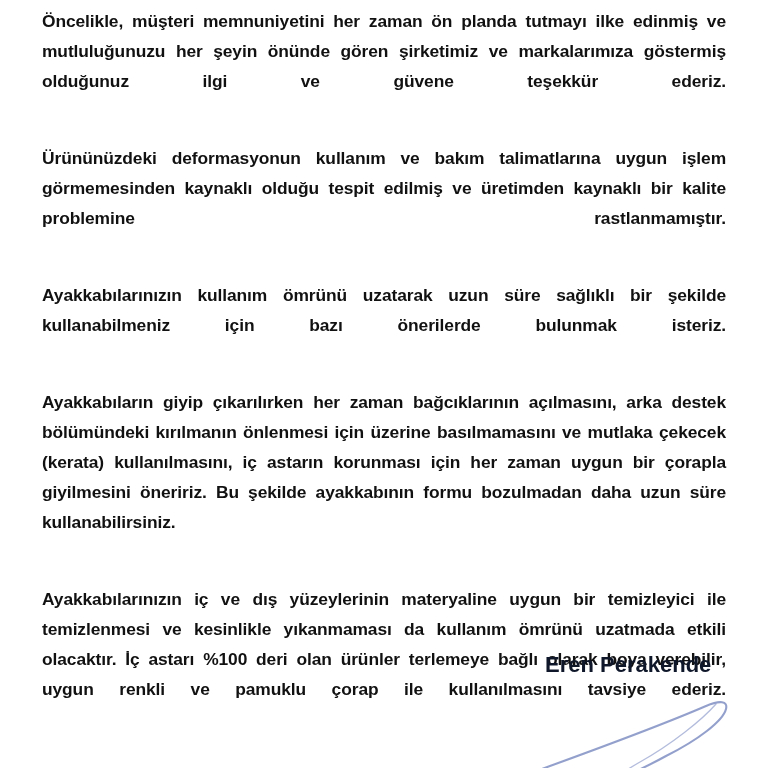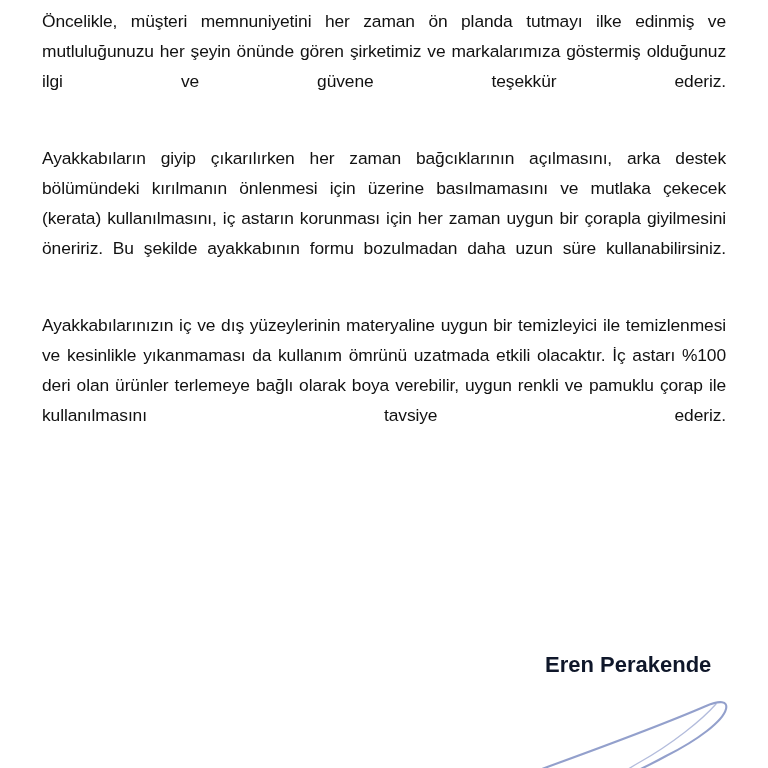--- a/index.html
+++ b/index.html
@@ -27,21 +27,21 @@
     position: absolute;
     left: 42px;
     top: 6px;
     width: 684px;
   }
 
   .para {
     margin: 0 0 17px 0;
     font-size: 17.4px;
     line-height: 30px;
-    font-weight: 400;
+    font-weight: 700;
     text-align: justify;
     text-justify: inter-word;
     letter-spacing: -0.1px;
     word-spacing: 0.2px;
     color: #111111;
     -webkit-font-smoothing: none;
   }
   
   .para::after {
     content: "";
@@ -79,20 +79,22 @@
     overflow: visible;
   }
 </style>
 </head>
 <body>
 
 <div class="page">
 
   <div class="letter-body">
     <p class="para">Öncelikle, müşteri memnuniyetini her zaman ön planda tutmayı ilke edinmiş ve mutluluğunuzu her şeyin önünde gören şirketimiz ve markalarımıza göstermiş olduğunuz ilgi ve güvene teşekkür ederiz.</p>
+    <p class="para">Ürününüzdeki deformasyonun kullanım ve bakım talimatlarına uygun işlem görmemesinden kaynaklı olduğu tespit edilmiş ve üretimden kaynaklı bir kalite problemine rastlanmamıştır.</p>
+    <p class="para">Ayakkabılarınızın kullanım ömrünü uzatarak uzun süre sağlıklı bir şekilde kullanabilmeniz için bazı önerilerde bulunmak isteriz.</p>
     <p class="para">Ayakkabıların giyip çıkarılırken her zaman bağcıklarının açılmasını, arka destek bölümündeki kırılmanın önlenmesi için üzerine basılmamasını ve mutlaka çekecek (kerata) kullanılmasını, iç astarın korunması için her zaman uygun bir çorapla giyilmesini öneririz. Bu şekilde ayakkabının formu bozulmadan daha uzun süre kullanabilirsiniz.</p>
     <p class="para">Ayakkabılarınızın iç ve dış yüzeylerinin materyaline uygun bir temizleyici ile temizlenmesi ve kesinlikle yıkanmaması da kullanım ömrünü uzatmada etkili olacaktır. İç astarı %100 deri olan ürünler terlemeye bağlı olarak boya verebilir, uygun renkli ve pamuklu çorap ile kullanılmasını tavsiye ederiz.</p>
 
   </div>
 
   <div class="signature-block">
     <div class="sig-line">Eren Perakende</div>
   </div>
 
   <div class="signature-ink">

